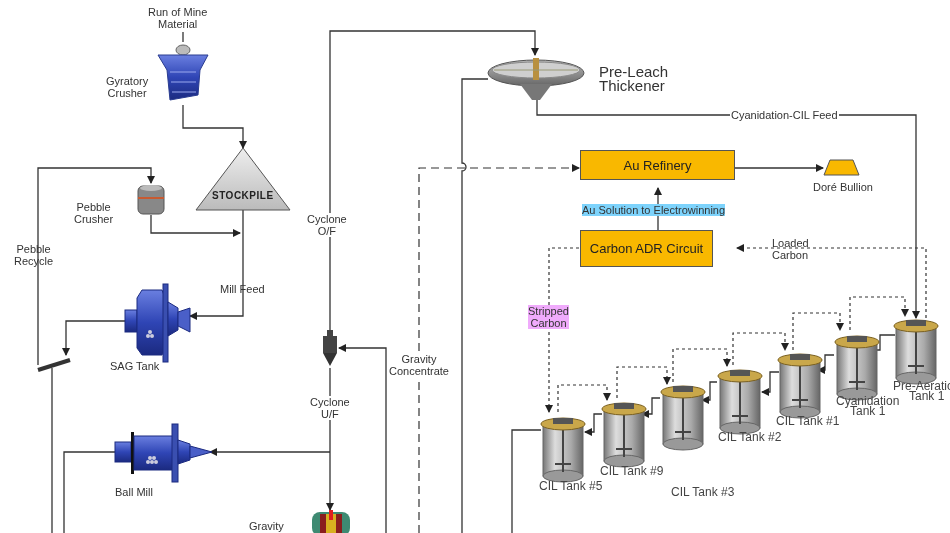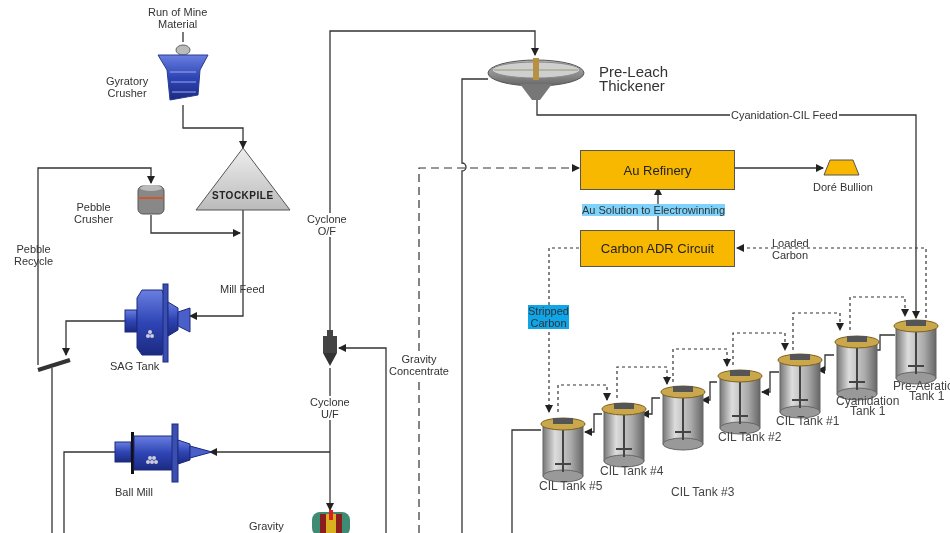--- a/index.html
+++ b/index.html
@@ -241,31 +241,31 @@
 O/F</span></div>
 <div class="lbl" style="left:310px;top:396px;background:#fff;"><span style="white-space:pre;">Cyclone
 U/F</span></div>
 <div class="lbl" style="left:389px;top:353px;background:#fff;"><span style="white-space:pre;">Gravity
 Concentrate</span></div>
 <div class="lbl" style="left:249px;top:520px;">Gravity</div>
 <div class="lbl" style="left:599px;top:65px;font-size:15px;line-height:14px;text-align:left;"><span style="white-space:pre;">Pre-Leach
 Thickener</span></div>
 <div class="lbl" style="left:730px;top:109px;background:#fff;padding:0 1px;">Cyanidation-CIL Feed</div>
 
-<div class="box" style="left:580px;top:150px;width:155px;height:40px;">Au Refinery</div>
-<div class="box" style="left:580px;top:230px;width:155px;height:37px;">Carbon ADR Circuit</div>
+<div class="box" style="left:580px;top:150px;width:155px;height:30px;">Au Refinery</div>
+<div class="box" style="left:580px;top:230px;width:133px;height:37px;">Carbon ADR Circuit</div>
 
 <div class="lbl" style="left:813px;top:181px;">Doré Bullion</div>
 <div class="lbl" style="left:582px;top:204px;background:#7dd3fc;">Au Solution to Electrowinning</div>
 <div class="lbl" style="left:772px;top:237px;text-align:left;"><span style="white-space:pre;">Loaded
 Carbon</span></div>
-<div class="lbl" style="left:528px;top:305px;background:#0ea5e9;"><span style="white-space:pre;">Stripped
+<div class="lbl" style="left:528px;top:305px;background:#f0abfc;"><span style="white-space:pre;">Stripped
 Carbon</span></div>
 
 <div class="lbl sm" style="left:893px;top:381px;"><span style="white-space:pre;">Pre-Aeration
 Tank 1</span></div>
 <div class="lbl sm" style="left:836px;top:396px;"><span style="white-space:pre;">Cyanidation
 Tank 1</span></div>
 <div class="lbl sm" style="left:776px;top:416px;"><span>CIL Tank #1</span></div>
 <div class="lbl sm" style="left:718px;top:432px;"><span>CIL Tank #2</span></div>
 <div class="lbl sm" style="left:671px;top:449px;margin-top:38px;"><span>CIL Tank #3</span></div>
-<div class="lbl sm" style="left:600px;top:466px;"><span>CIL Tank #4</span></div>
+<div class="lbl sm" style="left:600px;top:466px;"><span>CIL Tank #9</span></div>
 <div class="lbl sm" style="left:539px;top:481px;"><span>CIL Tank #5</span></div>
 
 </body></html>

